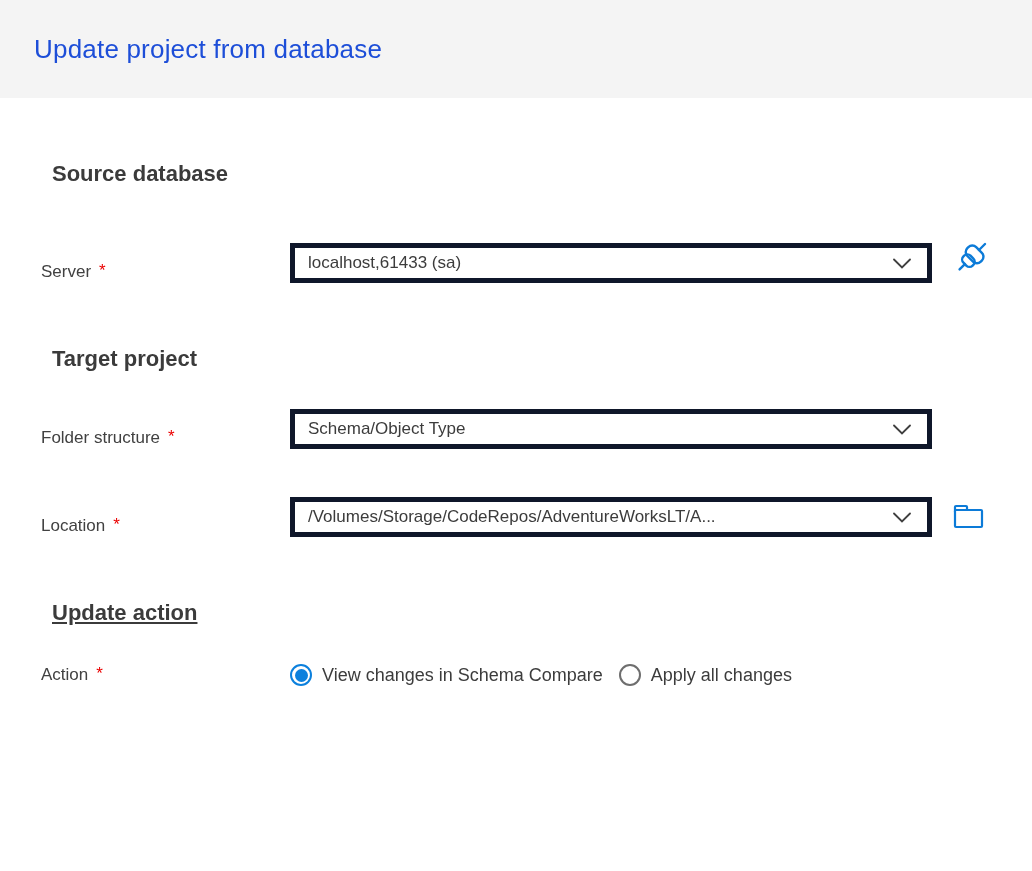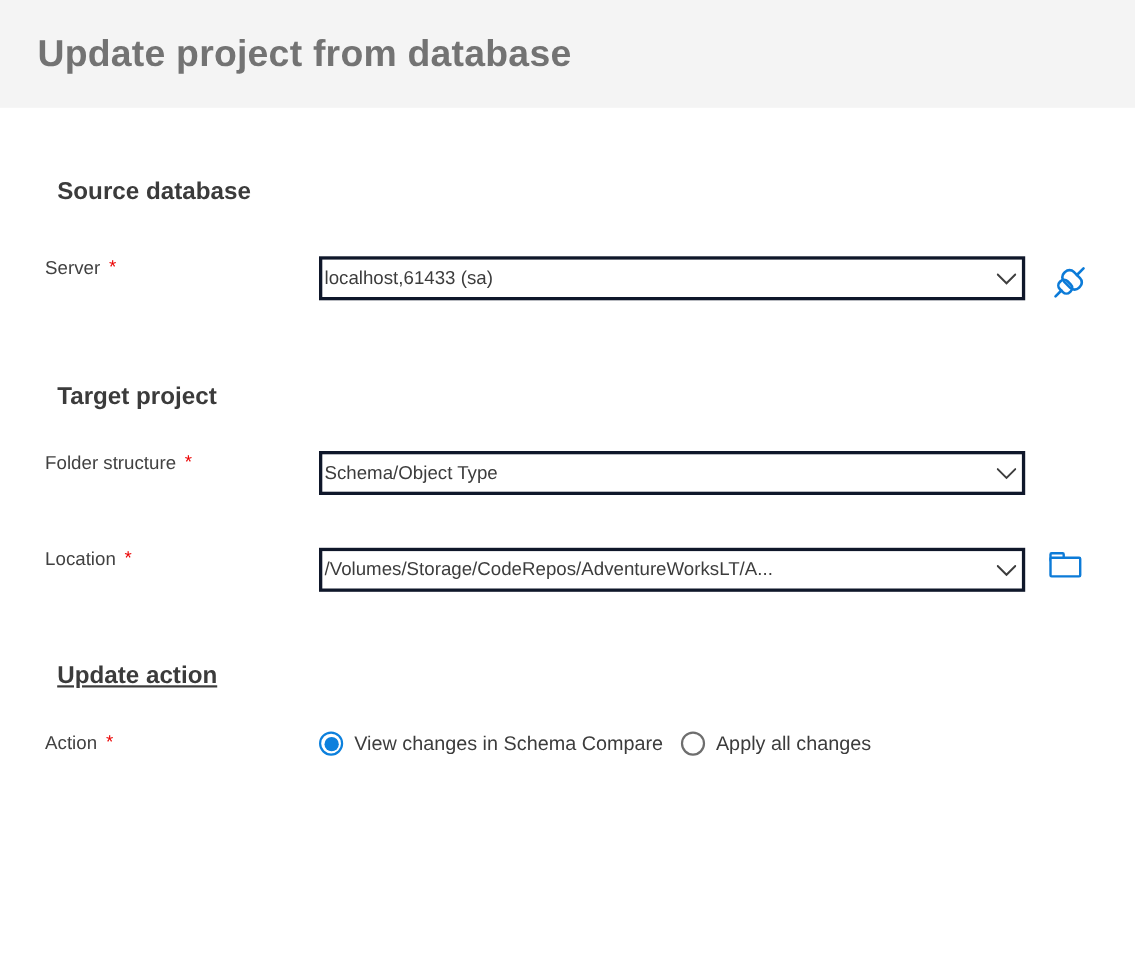--- a/index.html
+++ b/index.html
@@ -13,41 +13,41 @@
   }
   .header {
     height: 98px;
     background: #f4f4f4;
     display: flex;
     align-items: center;
     padding: 0 34px;
     box-sizing: border-box;
   }
   .title {
-    font-size: 34px;
-    font-weight: 700;
-    color: #737373;
+    font-size: 26px;
+    font-weight: 400;
+    color: #1d4ed8;
     letter-spacing: 0.2px;
   }
   .content {
     display: flow-root;
     padding: 0 34px 0 41px;
   }
   .section-heading {
     font-size: 22px;
     font-weight: 700;
     color: #3b3b3b;
     margin: 11px;
     line-height: 28px;
   }
   .sh-source { margin-top: 62px; }
   .sh-target { margin-top: 62px; }
   .sh-action { margin-top: 62px; text-decoration: underline; }
 
-  .row { display: flex; align-items: flex-start; }
+  .row { display: flex; align-items: flex-end; }
   .row-server { margin-top: 45px; }
   .row-database { margin-top: 33px; }
   .row-location { margin-top: 48px; }
   .row-folder { margin-top: 36px; }
   .row-action { margin-top: 37px; align-items: center; }
 
   .label-cell {
     flex: 0 0 249px;
     width: 249px;
     font-size: 17px;
@@ -59,25 +59,25 @@
     color: #eb0000;
     margin-left: 8px;
     position: relative;
     top: -1px;
   }
   .dropdown {
     flex: 0 0 642px;
     width: 642px;
     height: 40px;
     box-sizing: border-box;
-    border: 3px solid #0f172a;
+    border: 5px solid #0f172a;
     background: #ffffff;
     display: flex;
     align-items: center;
-    padding: 0 2px;
+    padding: 0 13px;
     cursor: pointer;
   }
   .dd-value {
     flex: 1 1 auto;
     font-size: 17px;
     color: #3c3c3c;
     white-space: nowrap;
     overflow: hidden;
   }
   .chev { flex: 0 0 auto; display: flex; margin-left: 10px; margin-right: 3px; }

